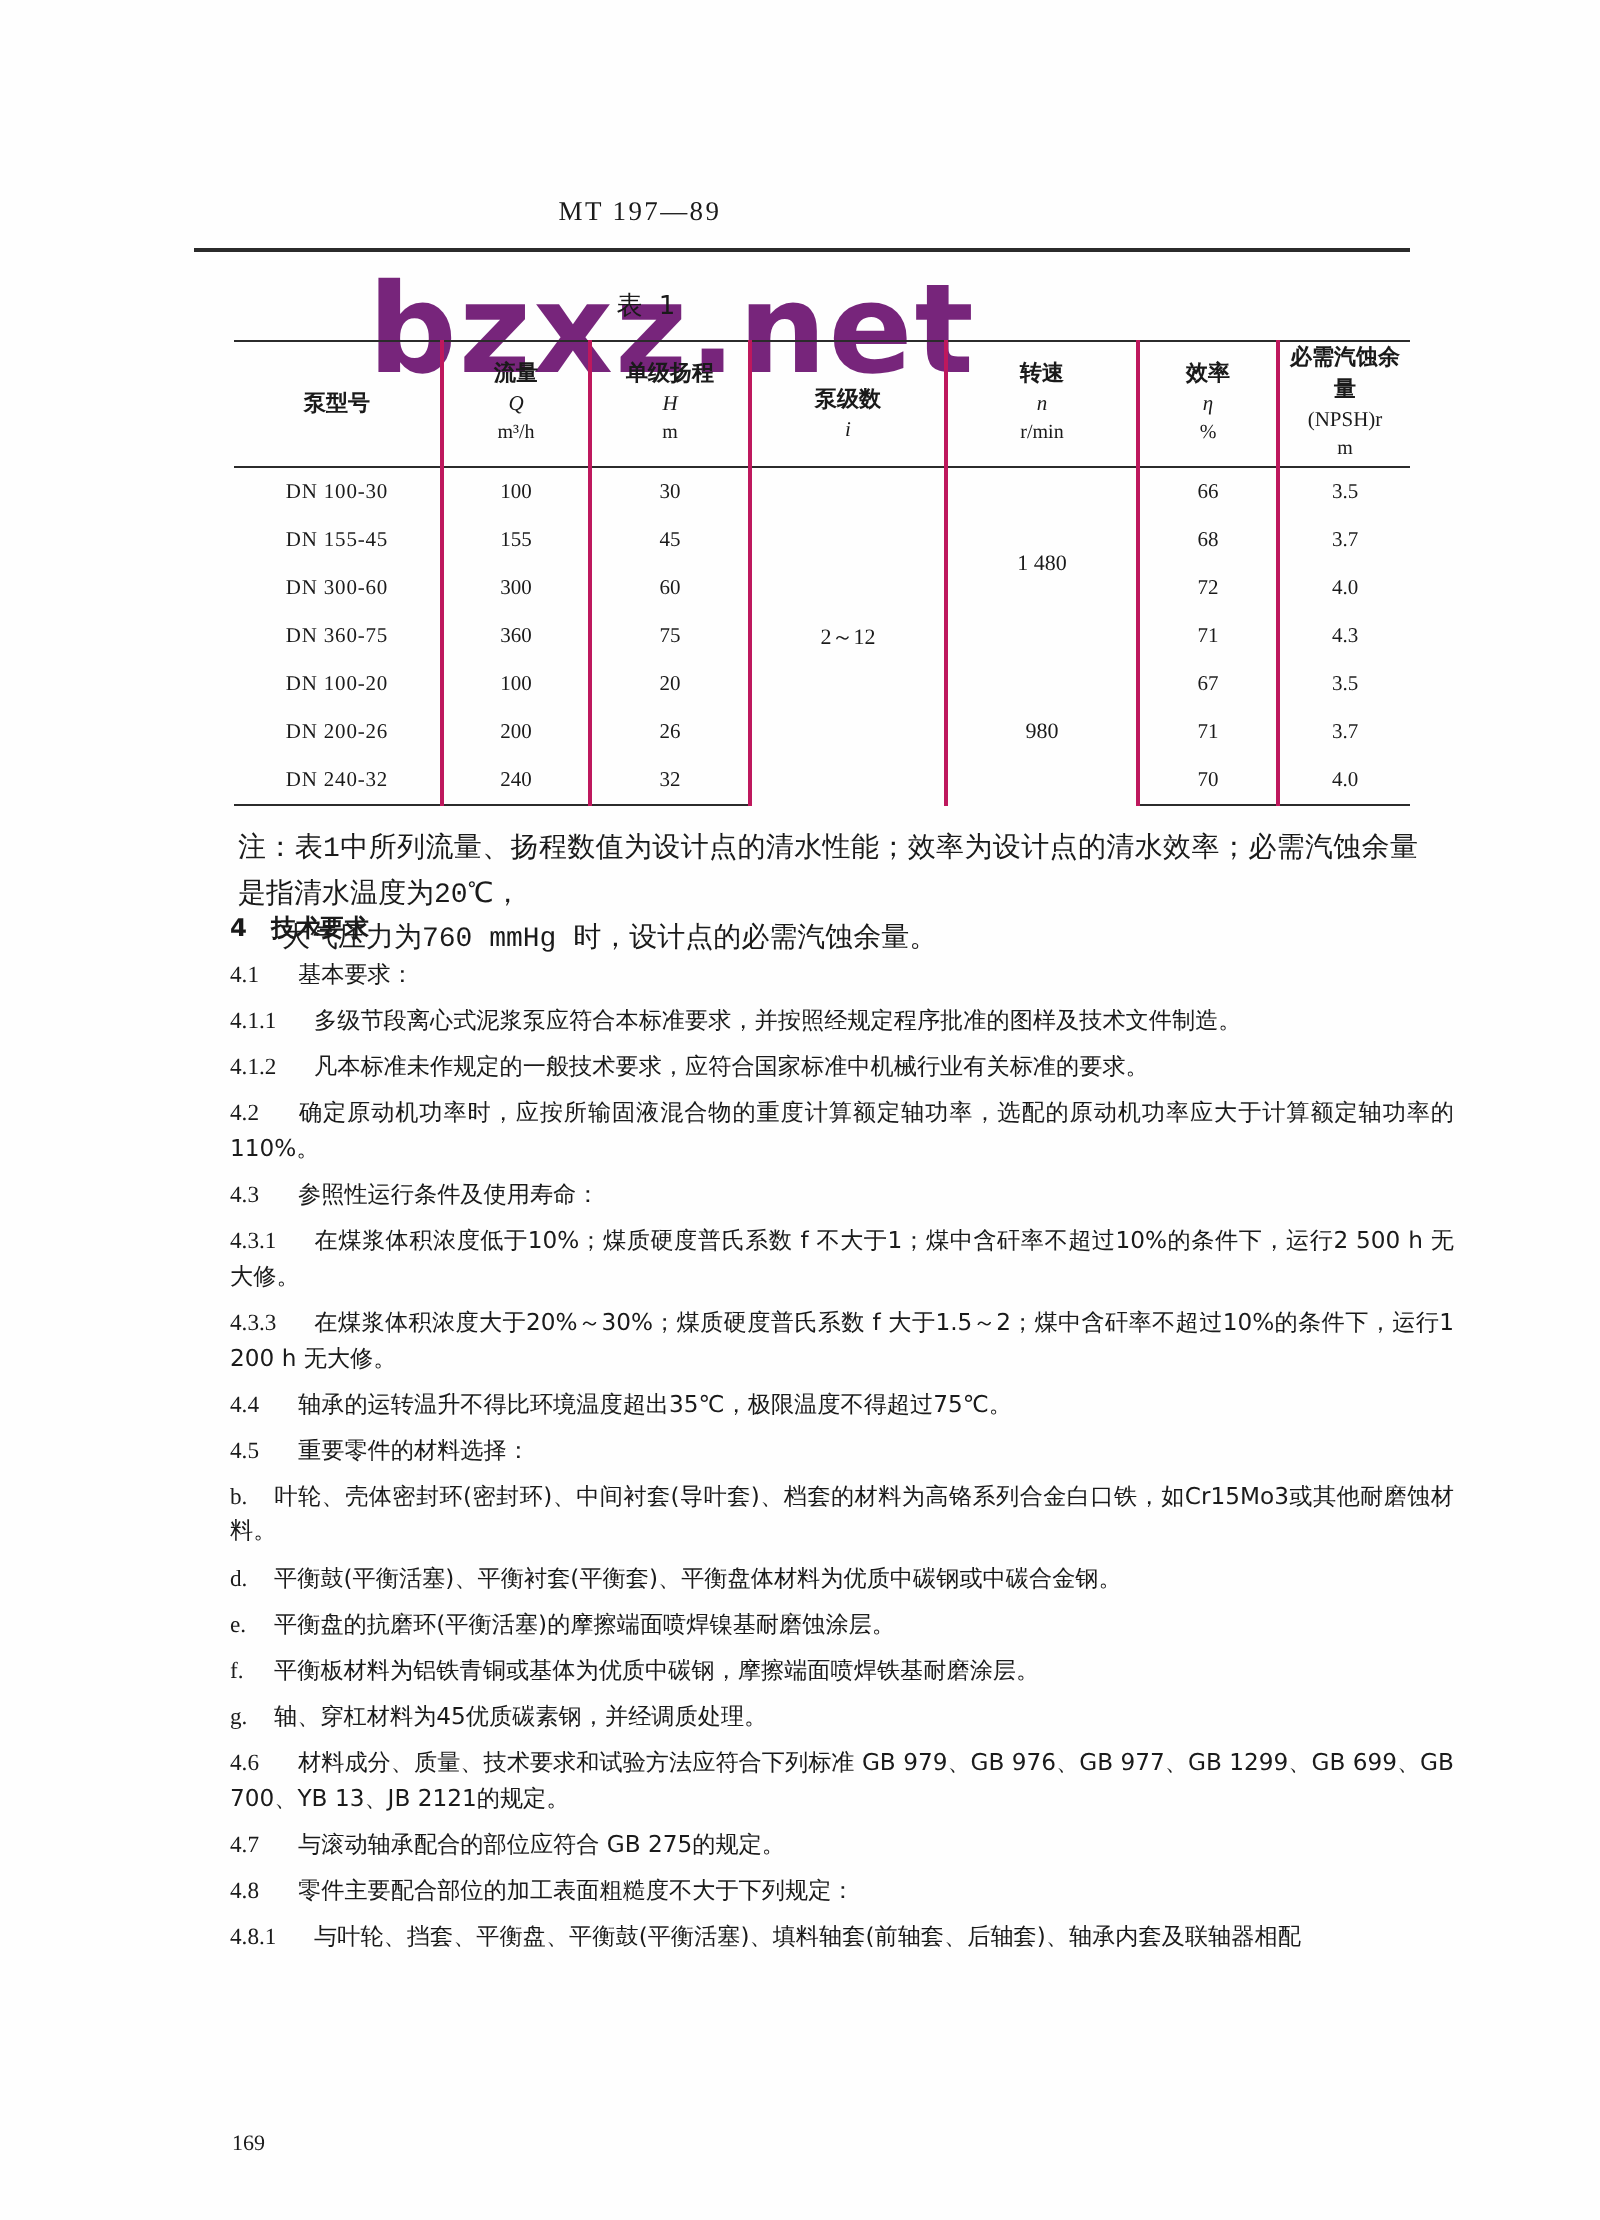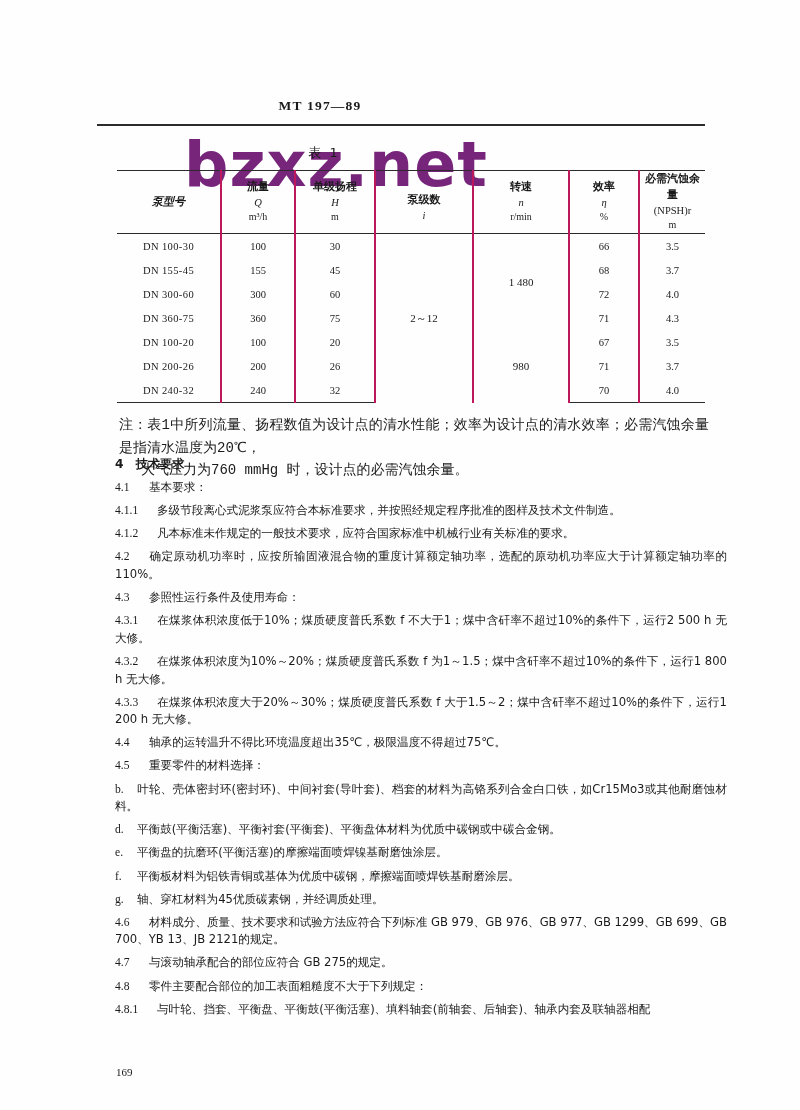--- a/index.html
+++ b/index.html
@@ -46,21 +46,21 @@
   .content { position: relative; z-index: 3; }
 
   
   .head-title {
     position: absolute;
     left: 0; top: 98px;
     width: 640px;
     text-align: center;
     font-family: "Liberation Serif", serif;
     font-size: 13.5px;
-    font-weight: bold;
+    font-weight: normal;
     letter-spacing: 1.2px;
   }
   .head-rule {
     position: absolute;
     left: 97px; top: 124px;
     width: 608px;
     height: 2px;
     background: #2b2b2b;
   }
 
@@ -105,21 +105,21 @@
     text-align: center;
     vertical-align: middle;
     padding: 0;
   }
   table.spec tr.hdr th {
     border-top: 1.6px solid #2b2b2b;
     border-bottom: 1.6px solid #2b2b2b;
     height: 62px;
     font-weight: normal;
   }
-  table.spec tr.hdr th:first-child { border-left: none; font-style: italic; }
+  table.spec tr.hdr th:first-child { border-left: none; }
   table.spec tr.hdr th:last-child  { border-right: none; margin-top: 25px; }
 
   table.spec tbody td { height: 24px; }
   table.spec tbody td:first-child { border-left: none; }
   table.spec tbody td:last-child  { border-right: none; }
   table.spec tbody tr:last-child td { border-bottom: 1.6px solid #2b2b2b; }
 
   .hdr-stack { line-height: 1.45; }
   .hdr-cn { font-family: "DejaVu Sans", sans-serif; font-weight: bold; font-size: 11px; }
   .hdr-sym { font-style: italic; font-size: 10.5px; }
@@ -324,21 +324,20 @@
       <p><span class="num-w lat">4.1.1</span><span>多级节段离心式泥浆泵应符合本标准要求，并按照经规定程序批准的图样及技术文件制造。</span></p>
 
       <p><span class="num-w lat">4.1.2</span><span>凡本标准未作规定的一般技术要求，应符合国家标准中机械行业有关标准的要求。</span></p>
 
       <p><span class="num lat">4.2</span><span>确定原动机功率时，应按所输固液混合物的重度计算额定轴功率，选配的原动机功率应大于计算额定轴功率的110%。</span></p>
 
       <p><span class="num lat">4.3</span><span>参照性运行条件及使用寿命：</span></p>
 
       <p><span class="num-w lat">4.3.1</span><span>在煤浆体积浓度低于10%；煤质硬度普氏系数 f 不大于1；煤中含矸率不超过10%的条件下，运行2 500 h 无大修。</span></p>
 
-      <p><span class="num-w lat">4.3.2</span><span>在煤浆体积浓度为10%～20%；煤质硬度普氏系数 f 为1～1.5；煤中含矸率不超过10%的条件下，运行1 800 h 无大修。</span></p>
 
       <p><span class="num-w lat">4.3.3</span><span>在煤浆体积浓度大于20%～30%；煤质硬度普氏系数 f 大于1.5～2；煤中含矸率不超过10%的条件下，运行1 200 h 无大修。</span></p>
 
       <p><span class="num lat">4.4</span><span>轴承的运转温升不得比环境温度超出35℃，极限温度不得超过75℃。</span></p>
 
       <p><span class="num lat">4.5</span><span>重要零件的材料选择：</span></p>
 
 
       <p class="indent-a"><span class="abc lat">b.</span><span>叶轮、壳体密封环(密封环)、中间衬套(导叶套)、档套的材料为高铬系列合金白口铁，如Cr15Mo3或其他耐磨蚀材料。</span></p>
 

